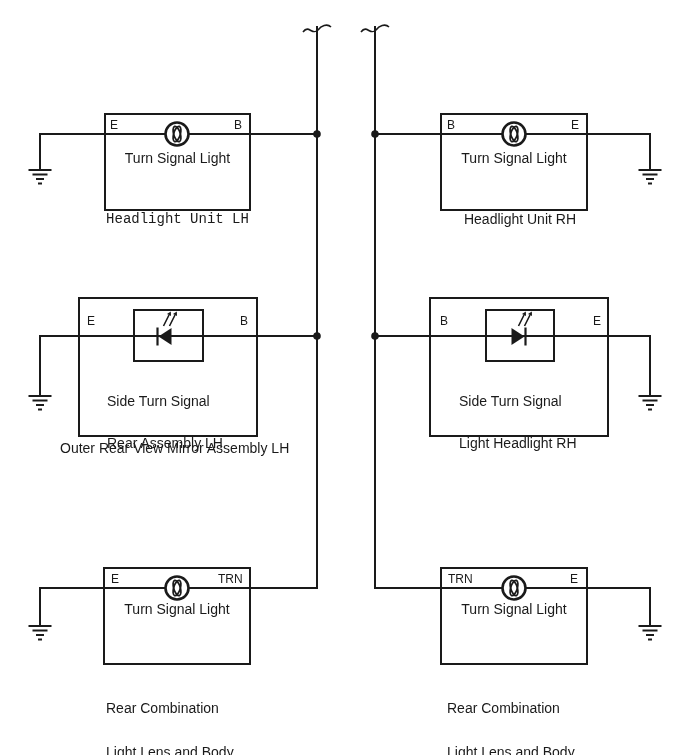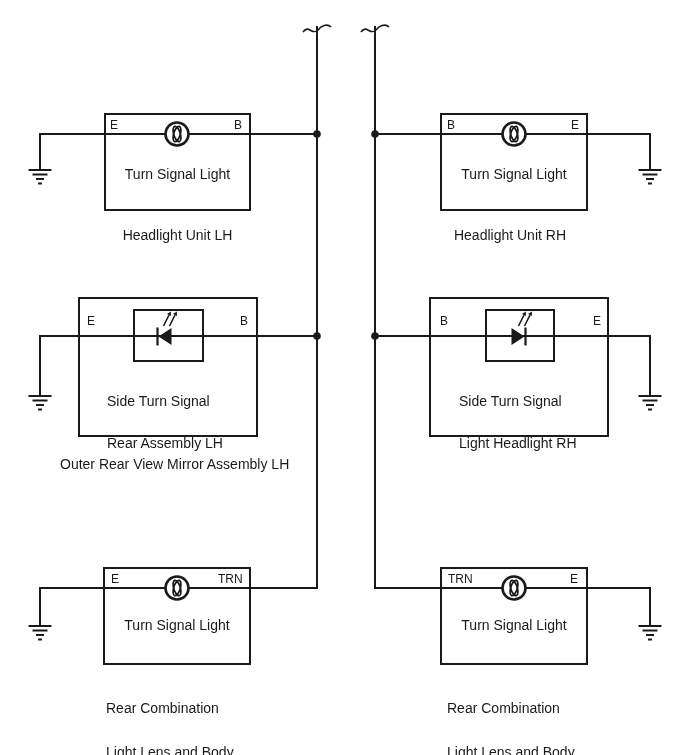--- a/index.html
+++ b/index.html
@@ -11,21 +11,21 @@
   }
   .art { position:absolute; left:0; top:0; color:var(--line,#111); }
   .t {
     position:absolute;
     font-family:"Liberation Sans","DejaVu Sans",sans-serif;
     color:var(--line,#111);
     white-space:pre;
   }
   .s12 { font-size:12px; line-height:12px; }
   .s14 { font-size:14px; line-height:14px; }
-  .ctr { text-align:center;margin-top:16px; }
+  .ctr { text-align:center; }
   .cap3 { line-height:14.5px; }
 </style>
 </head>
 <body>
 
 <div class="stage">
 
   <svg class="art" width="688" height="755" viewBox="0 0 688 755">
     <defs>
       <g id="sym-ground" stroke="currentColor" stroke-width="2.2">
@@ -92,26 +92,26 @@
 
     <circle cx="317" cy="134" r="3.8" fill="currentColor" stroke="none"></circle>
     <circle cx="375" cy="134" r="3.8" fill="currentColor" stroke="none"></circle>
     <circle cx="317" cy="336" r="3.8" fill="currentColor" stroke="none"></circle>
     <circle cx="375" cy="336" r="3.8" fill="currentColor" stroke="none"></circle>
   </svg>
 
   <div class="t s12" style="left:110px;top:119px;">E</div>
   <div class="t s12" style="left:234px;top:119px;">B</div>
   <div class="t s14 ctr" style="left:105px;top:151px;width:145px;">Turn Signal Light</div>
-  <div class="t s14 ctr" style="left:105px;top:212px;width:145px;">Headlight Unit LH</div>
+  <div class="t s14 ctr" style="left:105px;top:212px;width:145px;font-family:Liberation Mono, monospace;">Headlight Unit LH</div>
 
   <div class="t s12" style="left:447px;top:119px;">B</div>
   <div class="t s12" style="left:571px;top:119px;">E</div>
   <div class="t s14 ctr" style="left:441px;top:151px;width:146px;">Turn Signal Light</div>
-  <div class="t s14 ctr" style="left:437px;top:212px;width:146px;">Headlight Unit RH</div>
+  <div class="t s14 ctr" style="left:447px;top:212px;width:146px;">Headlight Unit RH</div>
 
   <div class="t s12" style="left:87px;top:315px;">E</div>
   <div class="t s12" style="left:240px;top:315px;">B</div>
   <div class="t s14" style="left:107px;top:366px;">
     <div>Side Turn Signal</div>
     <div>Rear Assembly LH</div>
   </div>
   <div class="t s14 ctr" style="left:60px;top:441px;width:220px;">Outer Rear View Mirror Assembly LH</div>
 
   <div class="t s12" style="left:440px;top:315px;">B</div>

